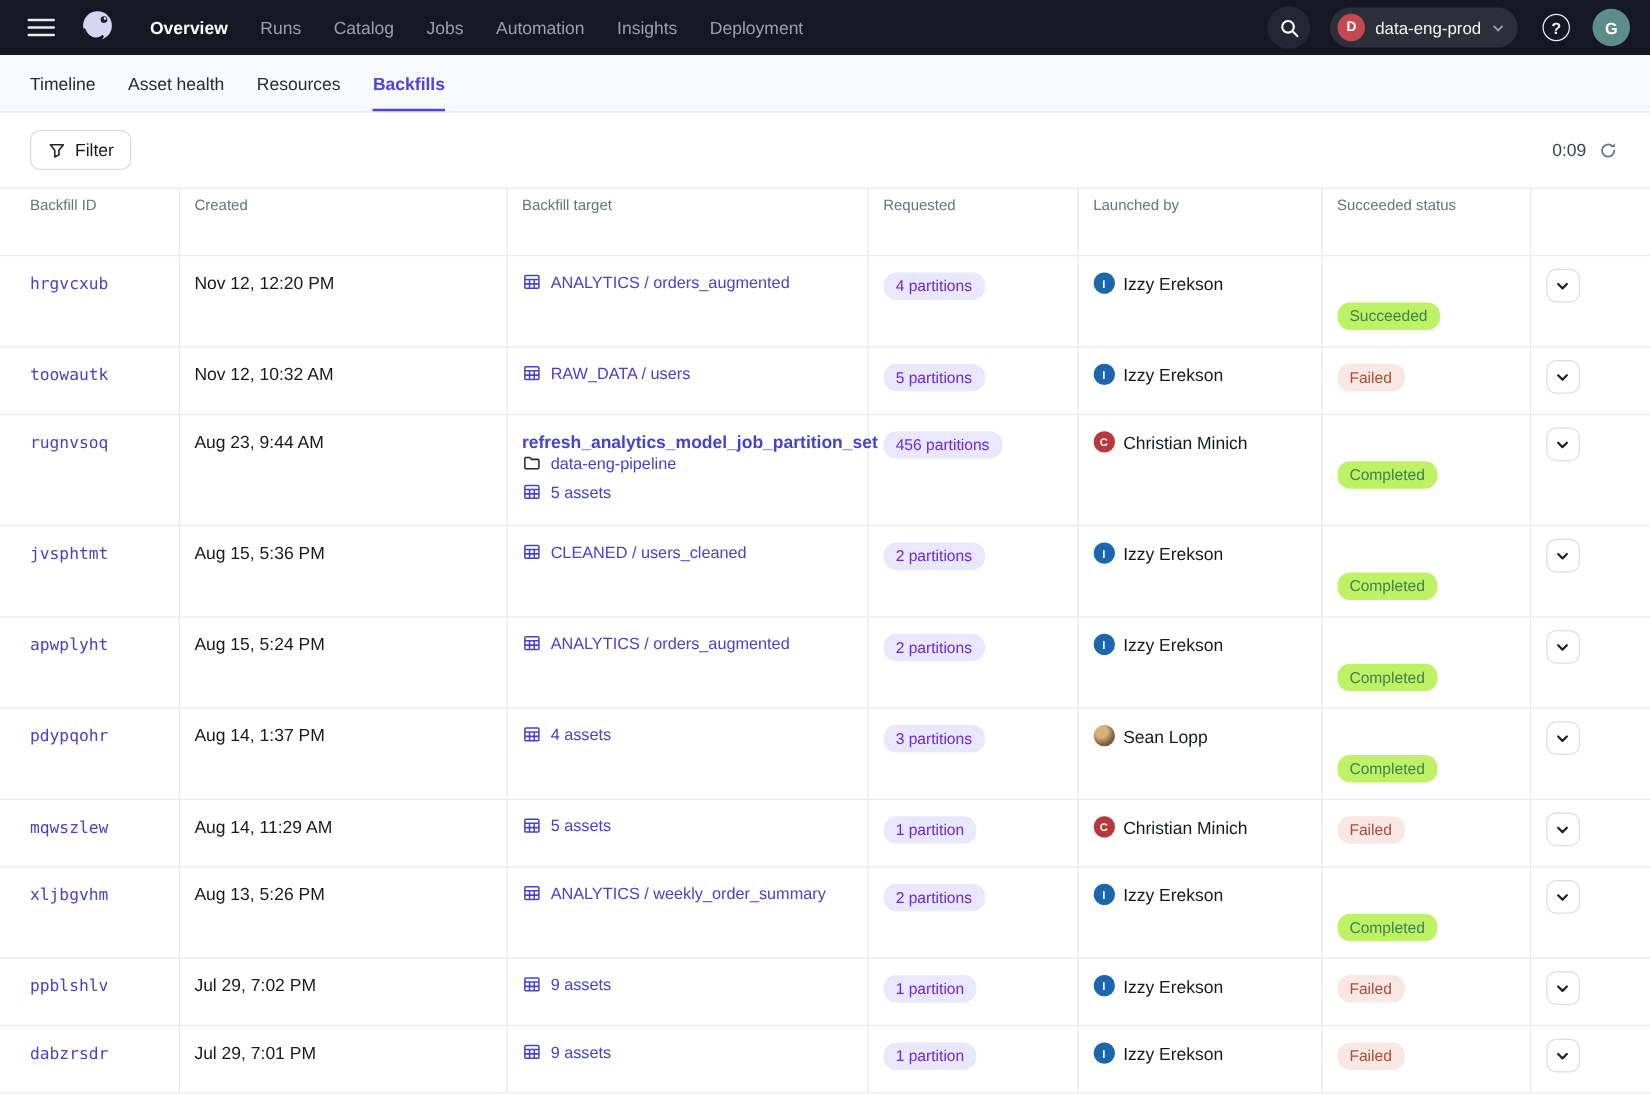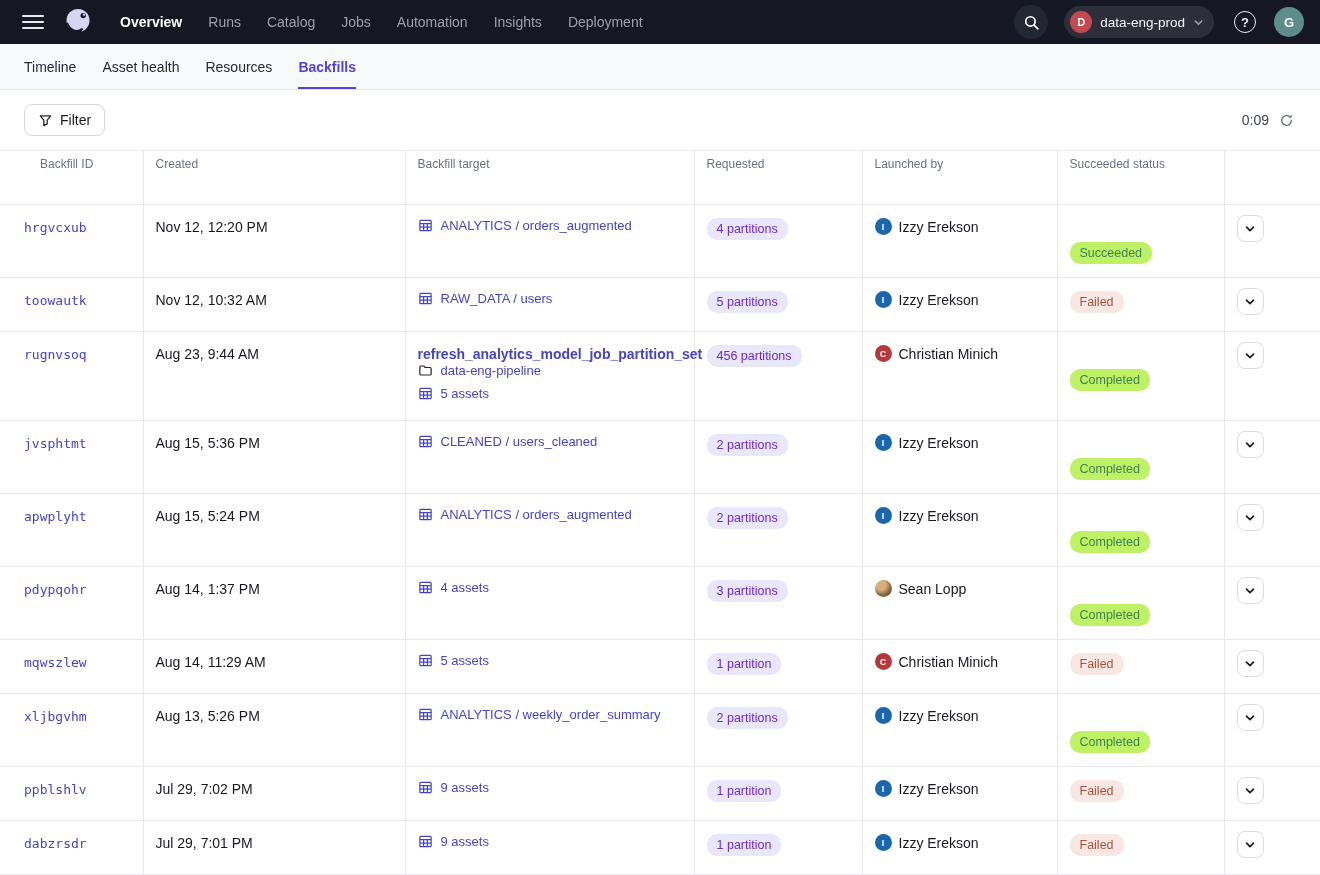--- a/index.html
+++ b/index.html
@@ -34,21 +34,21 @@
   .filter-btn { height:32px; border:1px solid #d5d9e0; background:#fff; border-radius:8px; display:flex; align-items:center; gap:7px; padding:0 13px; font-size:14px; color:#16191f; cursor:pointer; font-family:inherit; }
   .toolbar .spacer { flex:1; }
   .refresh-time { font-size:14px; color:#3c4250; margin-right:8px; }
   .refresh-btn { background:none; border:none; cursor:pointer; display:flex; align-items:center; padding:2px; }
 
   
   table.backfills { width:1320px; border-collapse:collapse; table-layout:fixed; }
   table.backfills th, table.backfills td { border:1px solid #e7e9ee; border-left:none; vertical-align:top; text-align:left; }
   table.backfills th:first-child, table.backfills td:first-child { border-left:none; }
   table.backfills th { font-size:12px; font-weight:400; color:#6a7180; padding:6px 12px 6px 12px; height:28px; }
-  table.backfills th.col-id { padding-left:40px; }
+  table.backfills th.col-id { padding-left:24px; }
   table.backfills td { padding:13px 12px; }
   table.backfills td.cell-id { padding-left:24px; }
   table.backfills tr { height:54px; }
   table.backfills tr.tall { height:89px; }
 
   .mono-link { font-family:"DejaVu Sans Mono","Liberation Mono",monospace; font-size:13px; color:#4643c8; text-decoration:none; cursor:pointer;margin-top:44px; }
   .created { font-size:14px; color:#16191f; }
   .target-line { display:flex; align-items:center; gap:8px; margin-bottom:8px; }
   .target-line:last-child { margin-bottom:0; }
   .asset-link { font-size:13px; color:#4643c8; text-decoration:none; cursor:pointer; }

